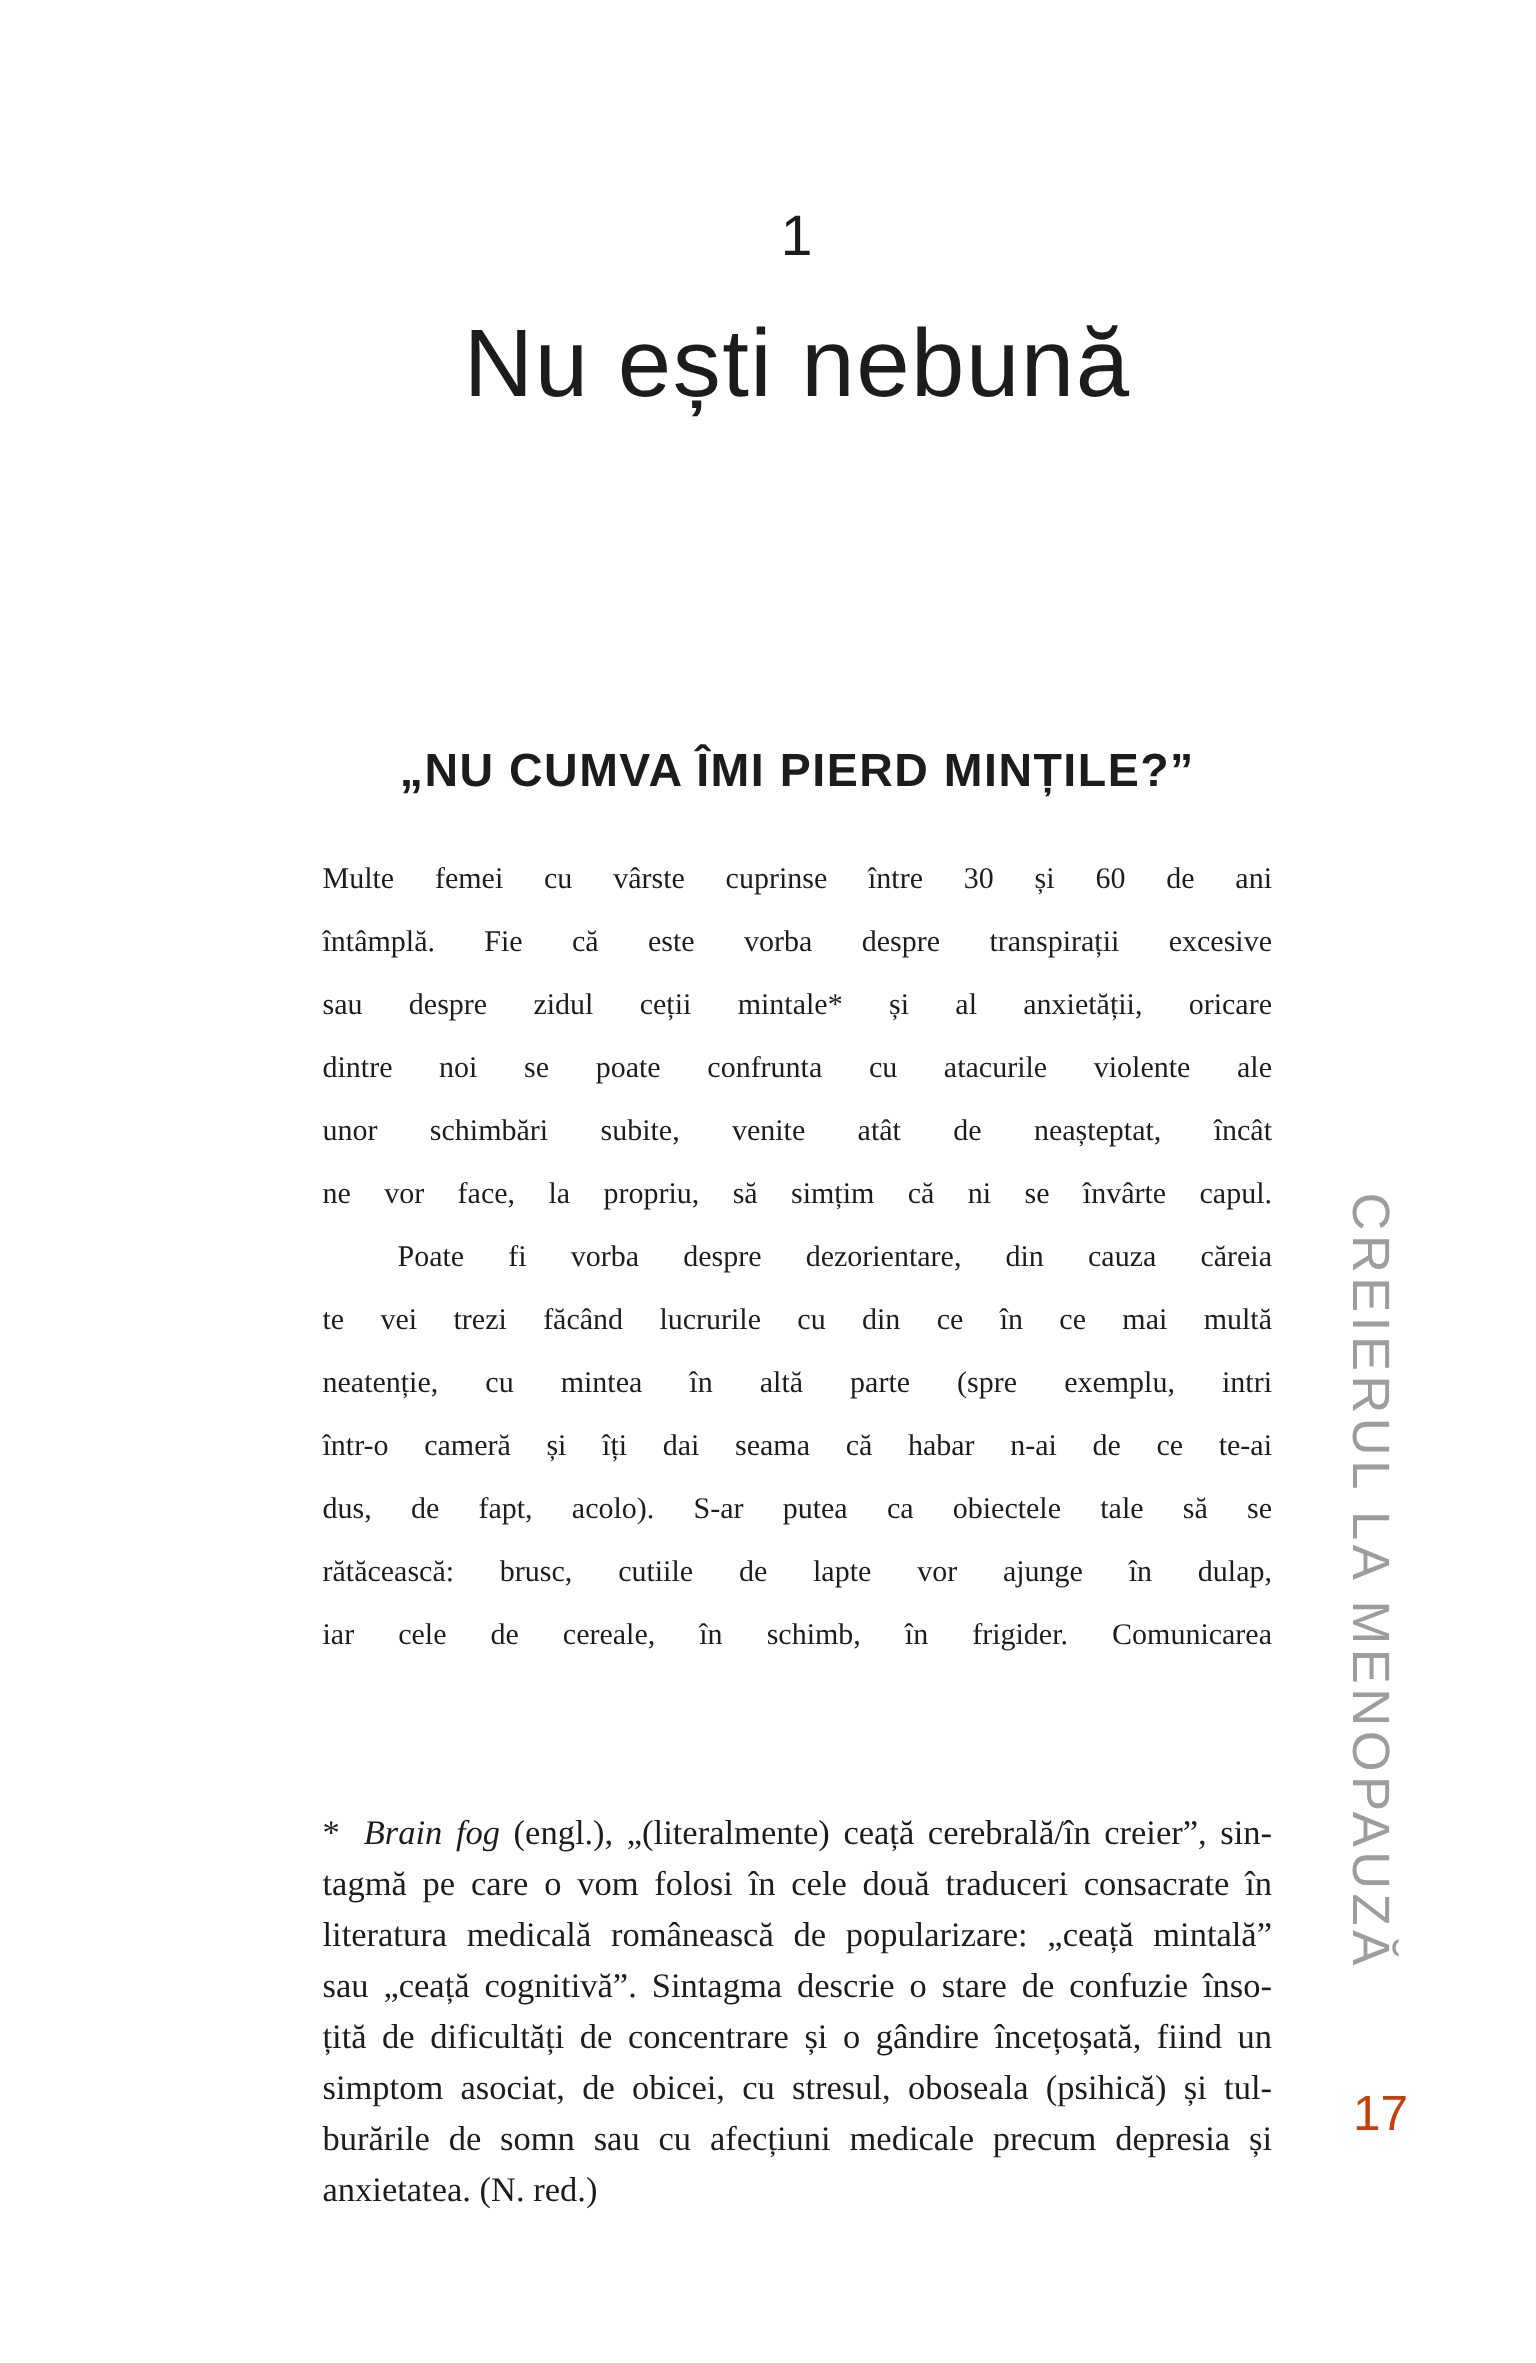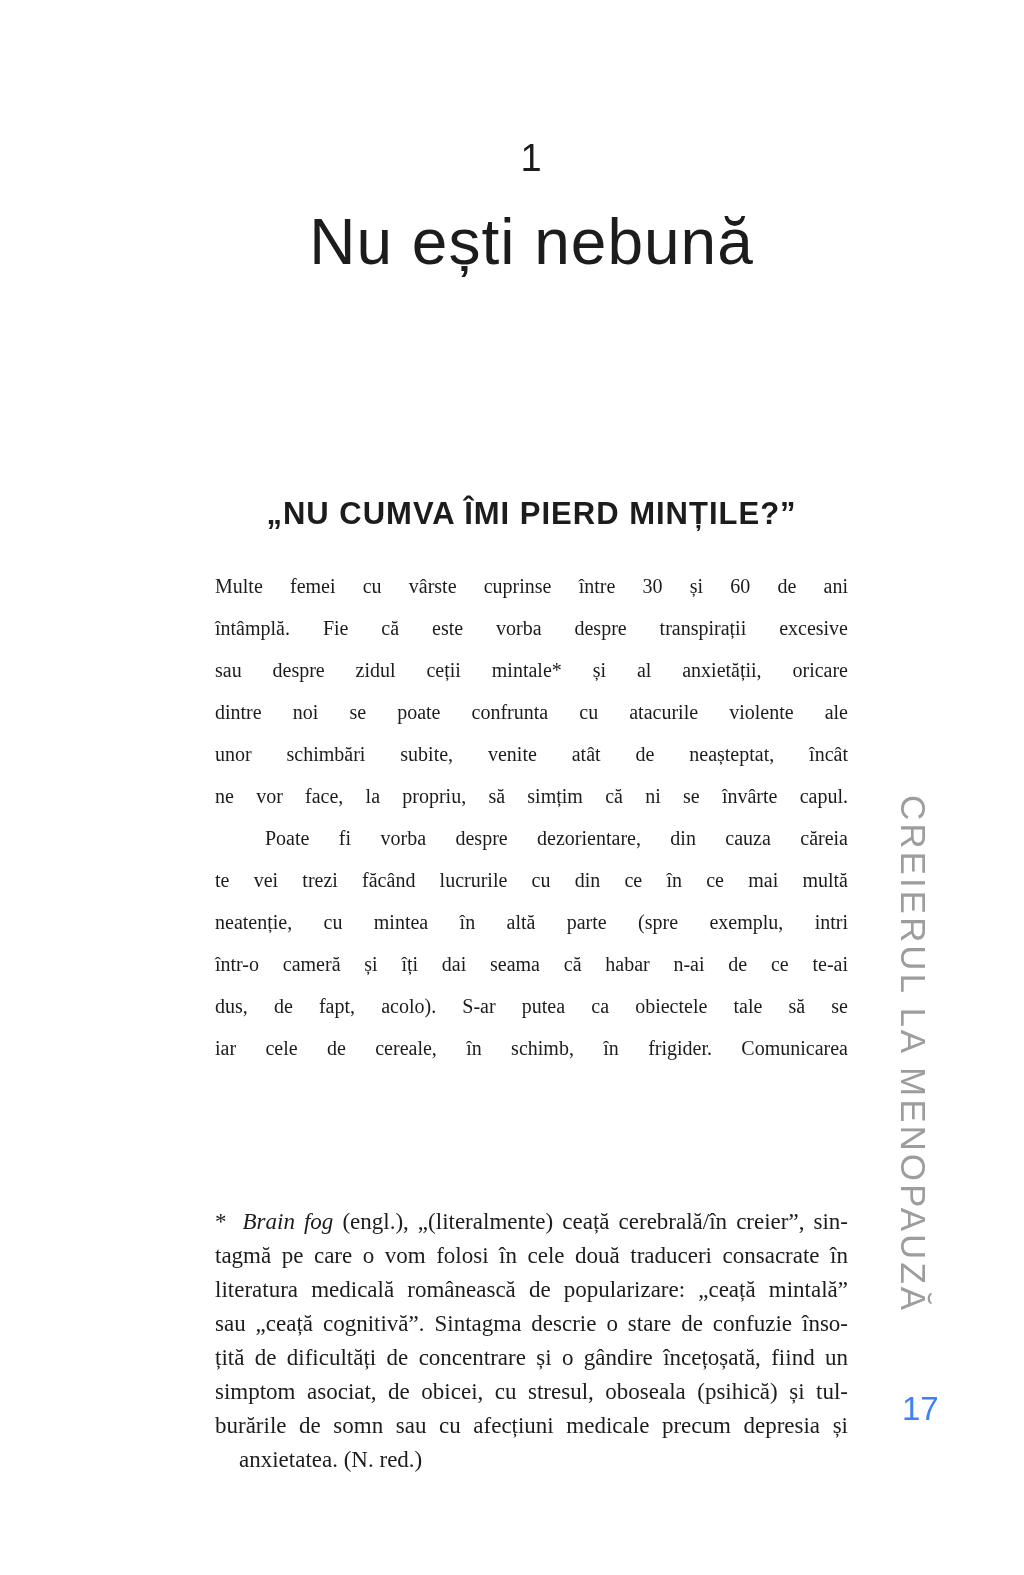--- a/index.html
+++ b/index.html
@@ -25,33 +25,33 @@
   .body-text .line{
     font-size:20px;line-height:42px;height:42px;white-space:nowrap;
     text-align:justify;text-align-last:justify;word-spacing:1px;
   }
   .para-2 .line:first-child{padding-left:50px;}
   .footnote{top:1205px;}
   .footnote .line{
     font-size:23px;line-height:34px;height:34px;white-space:nowrap;
     text-align:justify;text-align-last:justify;
   }
-  .footnote .line.last{text-align:left;text-align-last:left;margin-left:24px;}
+  .footnote .line.last{text-align:left;text-align-last:left;}
   .footnote .marker{display:inline-block;margin-right:16px;}
   .footnote .lead-italic{font-style:italic;margin-top:16px;}
   .margin-title{
     position:absolute;left:893px;top:795px;height:560px;
     writing-mode:vertical-rl;font-family:"Liberation Sans",sans-serif;
     font-weight:300;font-size:35px;letter-spacing:3px;color:#9d9d9d;
     white-space:nowrap;
   }
   .page-number{
     position:absolute;left:902px;top:1390px;
     font-family:"Liberation Sans",sans-serif;font-weight:300;
-    font-size:33px;color:#3b82f6;
+    font-size:33px;color:#c2410c;
   }
 </style>
 </head>
 <body>
 
 <div class="page">
 
   <div class="col chapter-number">1</div>
 
   <div class="col chapter-title">Nu ești nebună</div>
@@ -66,20 +66,21 @@
         <div class="line">dintre noi se poate confrunta cu atacurile violente ale</div>
         <div class="line">unor schimbări subite, venite atât de neașteptat, încât</div>
         <div class="line">ne vor face, la propriu, să simțim că ni se învârte capul.</div>
       </div>
     <div class="para-2">
         <div class="line">Poate fi vorba despre dezorientare, din cauza căreia</div>
         <div class="line">te vei trezi făcând lucrurile cu din ce în ce mai multă</div>
         <div class="line">neatenție, cu mintea în altă parte (spre exemplu, intri</div>
         <div class="line">într-o cameră și îți dai seama că habar n-ai de ce te-ai</div>
         <div class="line">dus, de fapt, acolo). S-ar putea ca obiectele tale să se</div>
+        <div class="line">rătăcească: brusc, cutiile de lapte vor ajunge în dulap,</div>
         <div class="line">iar cele de cereale, în schimb, în frigider. Comunicarea</div>
       </div>
   </div>
 
   <div class="col footnote">
     <div class="line">
       <span class="marker">*</span><span class="lead-italic">Brain fog</span><span> (engl.), „(literalmente) ceață cerebrală/în creier”, sin-</span>
     </div>
     <div>
         <div class="line">tagmă pe care o vom folosi în cele două traduceri consacrate în</div>

